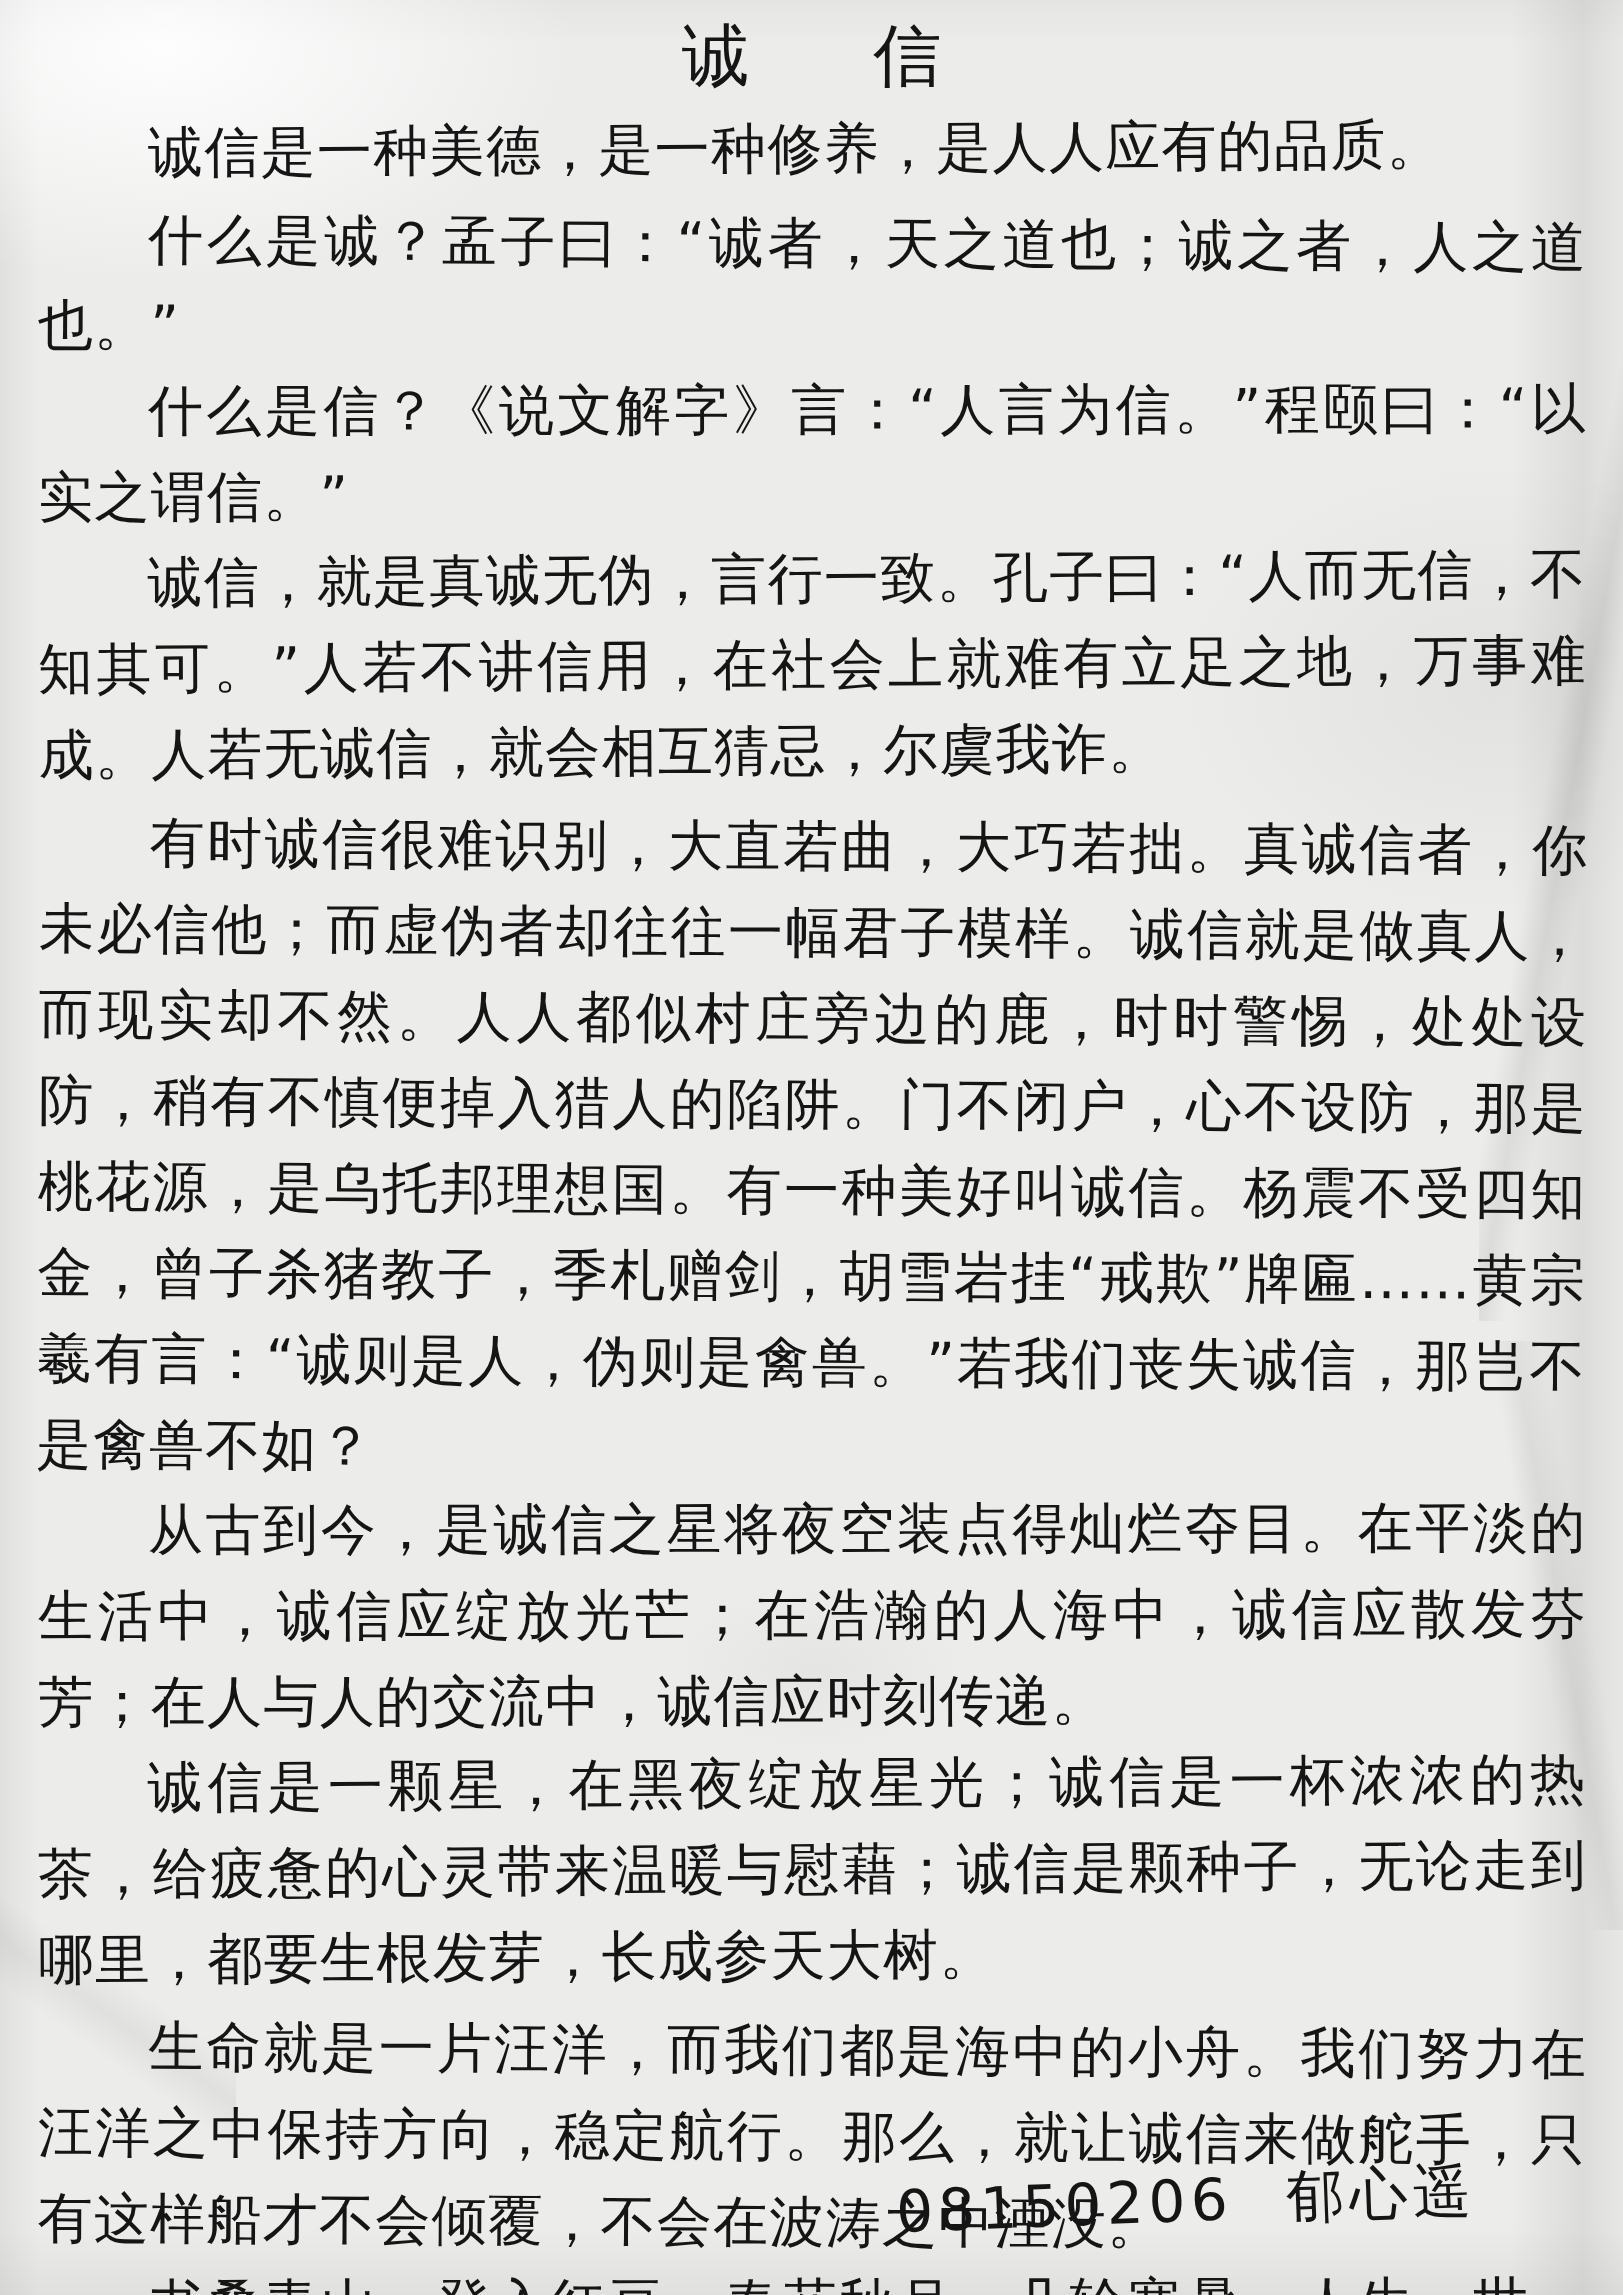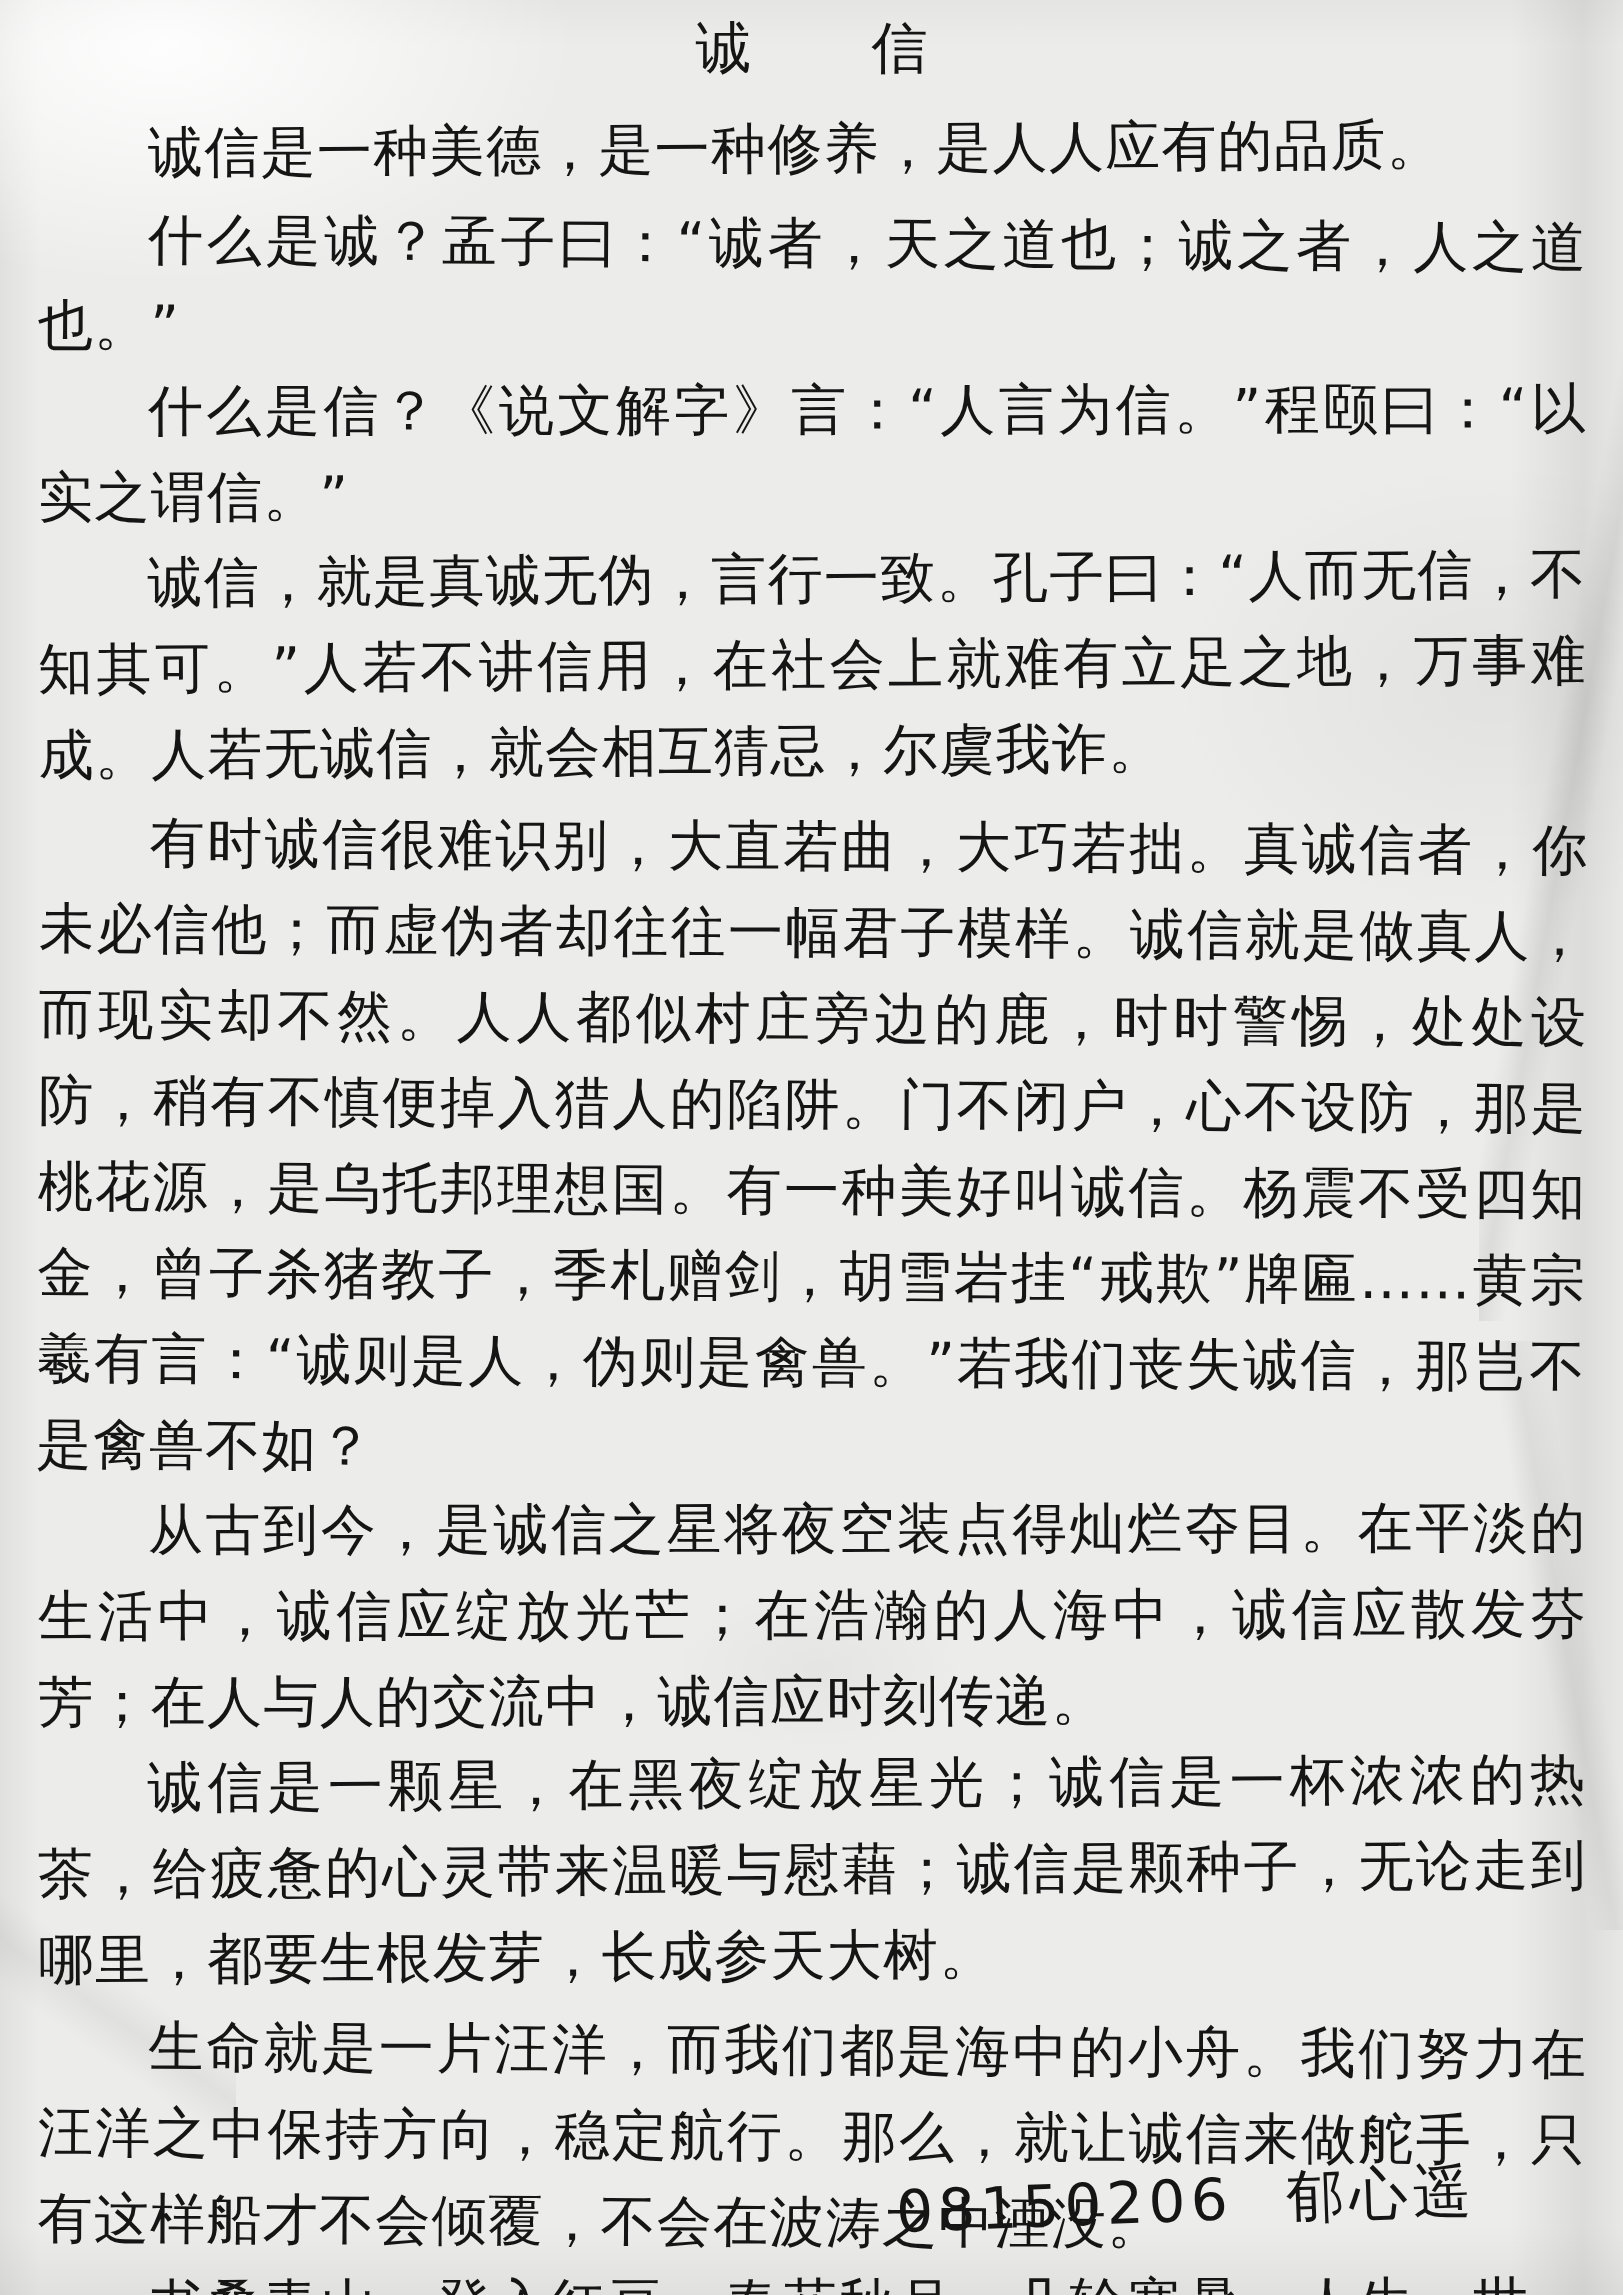--- a/index.html
+++ b/index.html
@@ -22,21 +22,21 @@
   .crease.c2{right:-13px;top:1341px;width:144px;height:589px;
     background:linear-gradient(80deg, rgba(0,0,0,0) 40%, rgba(0,0,0,.05) 50%, rgba(0,0,0,0) 62%);}
   .crease.c3{left:-39px;bottom:79px;width:275px;height:393px;
     background:linear-gradient(35deg, rgba(0,0,0,0) 44%, rgba(0,0,0,.05) 52%, rgba(0,0,0,0) 60%);}
   .crease.c4{left:589px;top:1505px;width:458px;height:327px;
     background:radial-gradient(ellipse 209px 118px at 50% 50%, rgba(0,0,0,.03), rgba(0,0,0,0) 70%);}
 
   .title{
     position:absolute;top:10.5px;left:0;width:100%;
     text-align:center;
-    font-size:56px;
+    font-size:68px;
     letter-spacing:51px;
     text-indent:51px;
     white-space:nowrap;
   }
   .content{
     position:absolute;
     left:38px;top:110px;width:1549px;
     font-size:55px;
     line-height:1.565;
     letter-spacing:1.3px;

